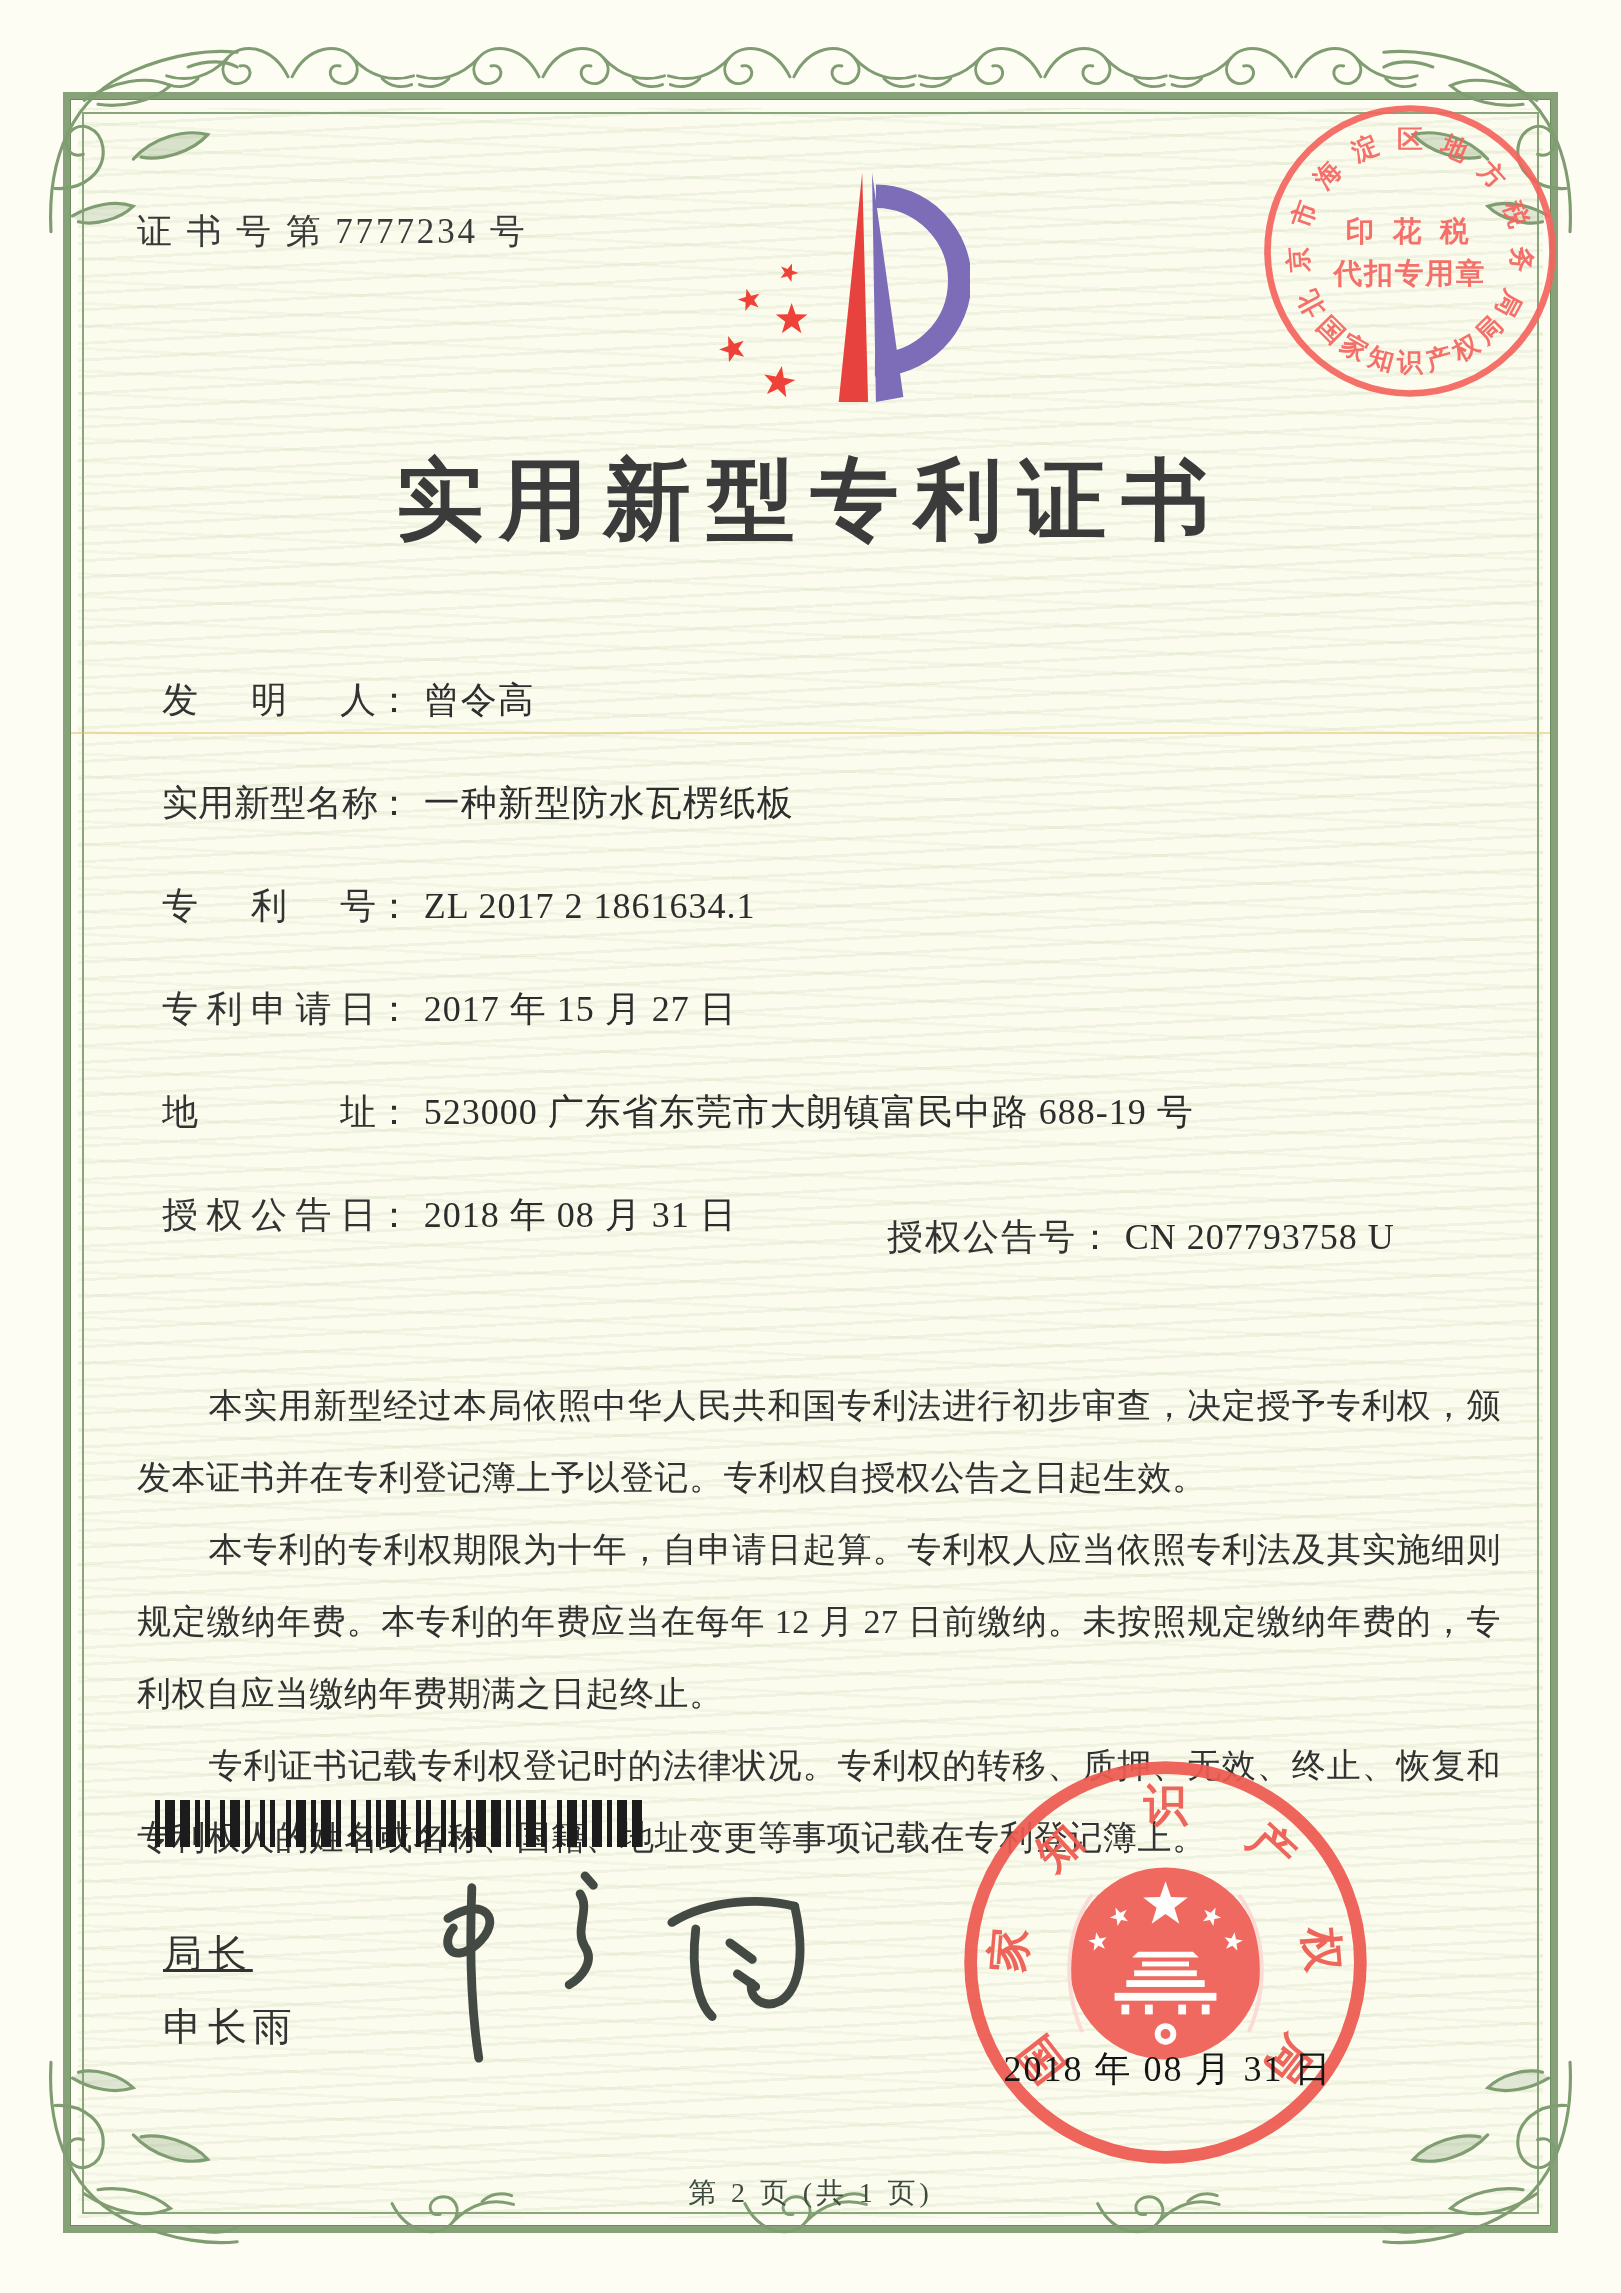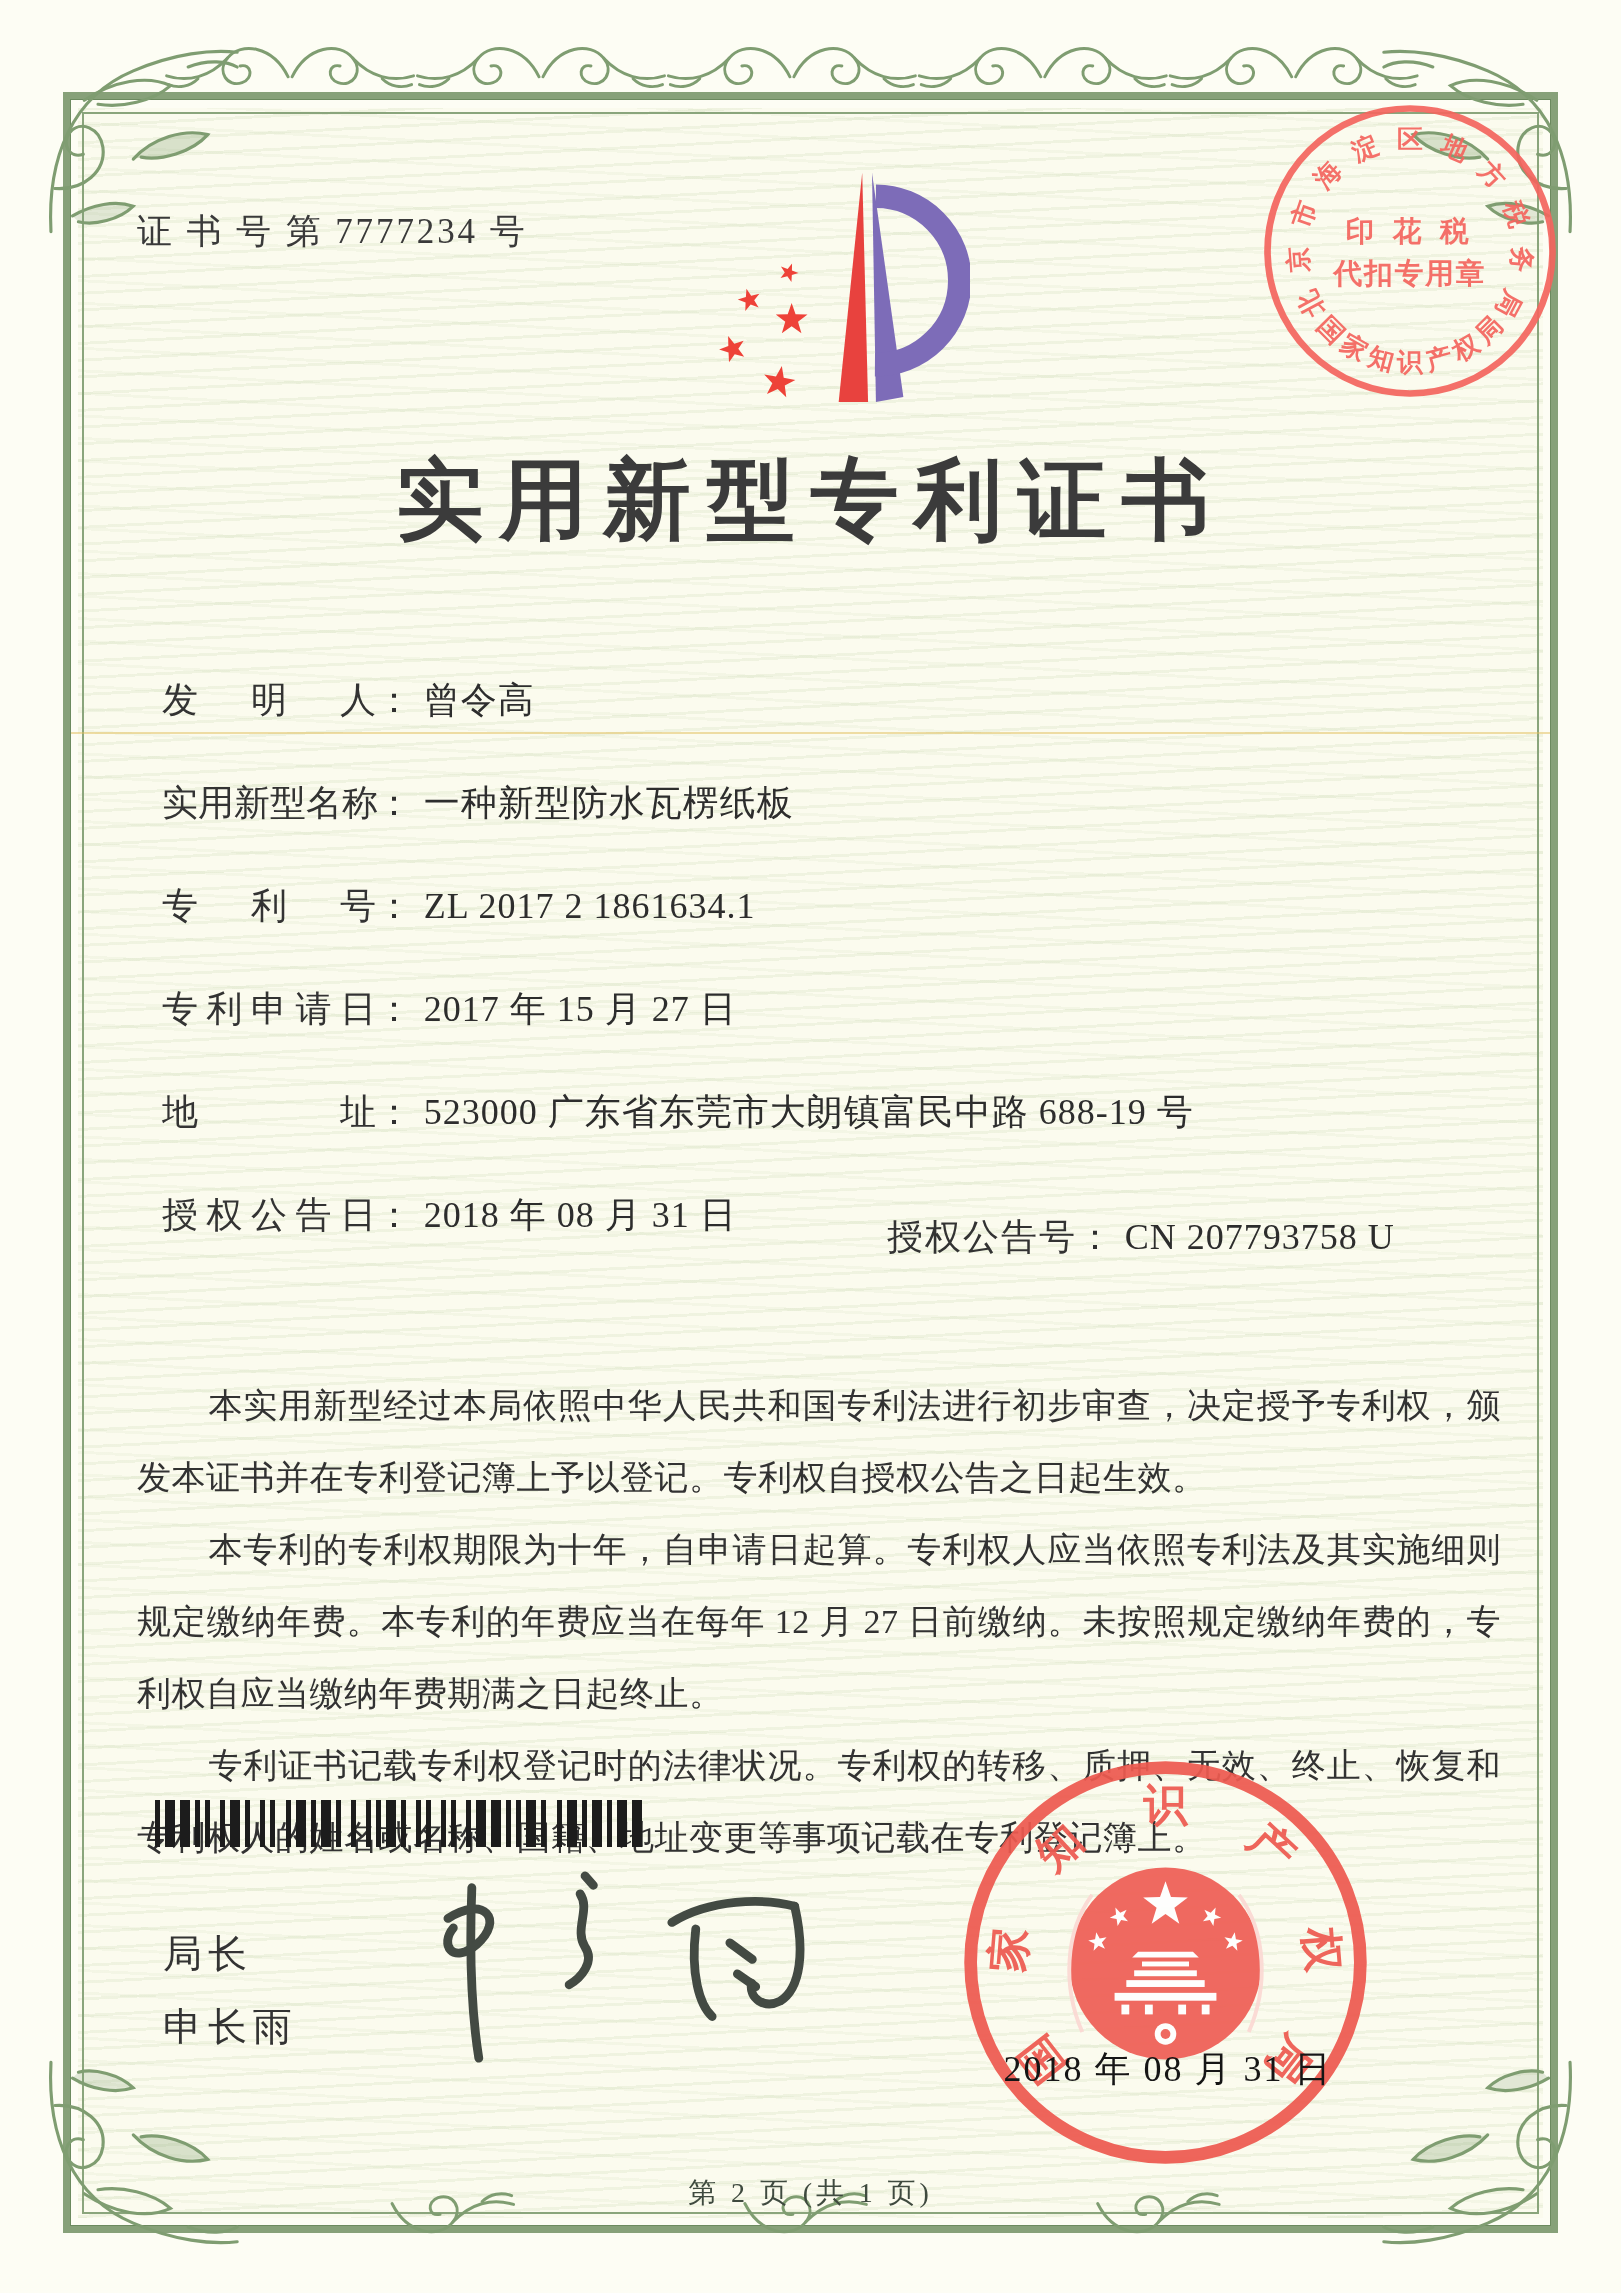--- a/index.html
+++ b/index.html
@@ -52,21 +52,21 @@
   .paragraphs{
     position:absolute;left:137px;right:120px;top:1370px;z-index:3;
     font-size:34px;line-height:72px;text-align:justify;color:#323232;letter-spacing:0.5px;
   }
   .paragraphs p{margin:0;text-indent:2.1em;}
   .barcode{
     position:absolute;left:155px;top:1800px;width:488px;height:47px;z-index:3;
     display:flex;align-items:stretch;
   }
   .barcode .bar{height:100%;}
-  .signer-title{position:absolute;left:163px;top:1927px;font-size:39px;letter-spacing:5.9px;color:#333;z-index:3;}
+  .signer-title{position:absolute;left:163px;top:1927px;font-size:39px;letter-spacing:5.9px;color:#333;z-index:3;text-decoration:underline;}
   .signer-name{position:absolute;left:163px;top:2000px;font-size:39px;letter-spacing:5.9px;color:#333;z-index:3;}
   #signature{position:absolute;left:382px;top:1862px;z-index:3;transform:rotate(-3deg);}
   #office-seal{position:absolute;left:953px;top:1750px;z-index:4;opacity:.93;}
   .seal-date{
     position:absolute;left:972px;top:2045px;width:392px;text-align:center;
     font-size:36px;color:#151515;letter-spacing:2px;z-index:6;
   }
   .page-footer{
     position:absolute;left:0;top:2174px;width:100%;text-align:center;
     font-size:28px;letter-spacing:3.9px;color:#3f4a3f;z-index:3;

